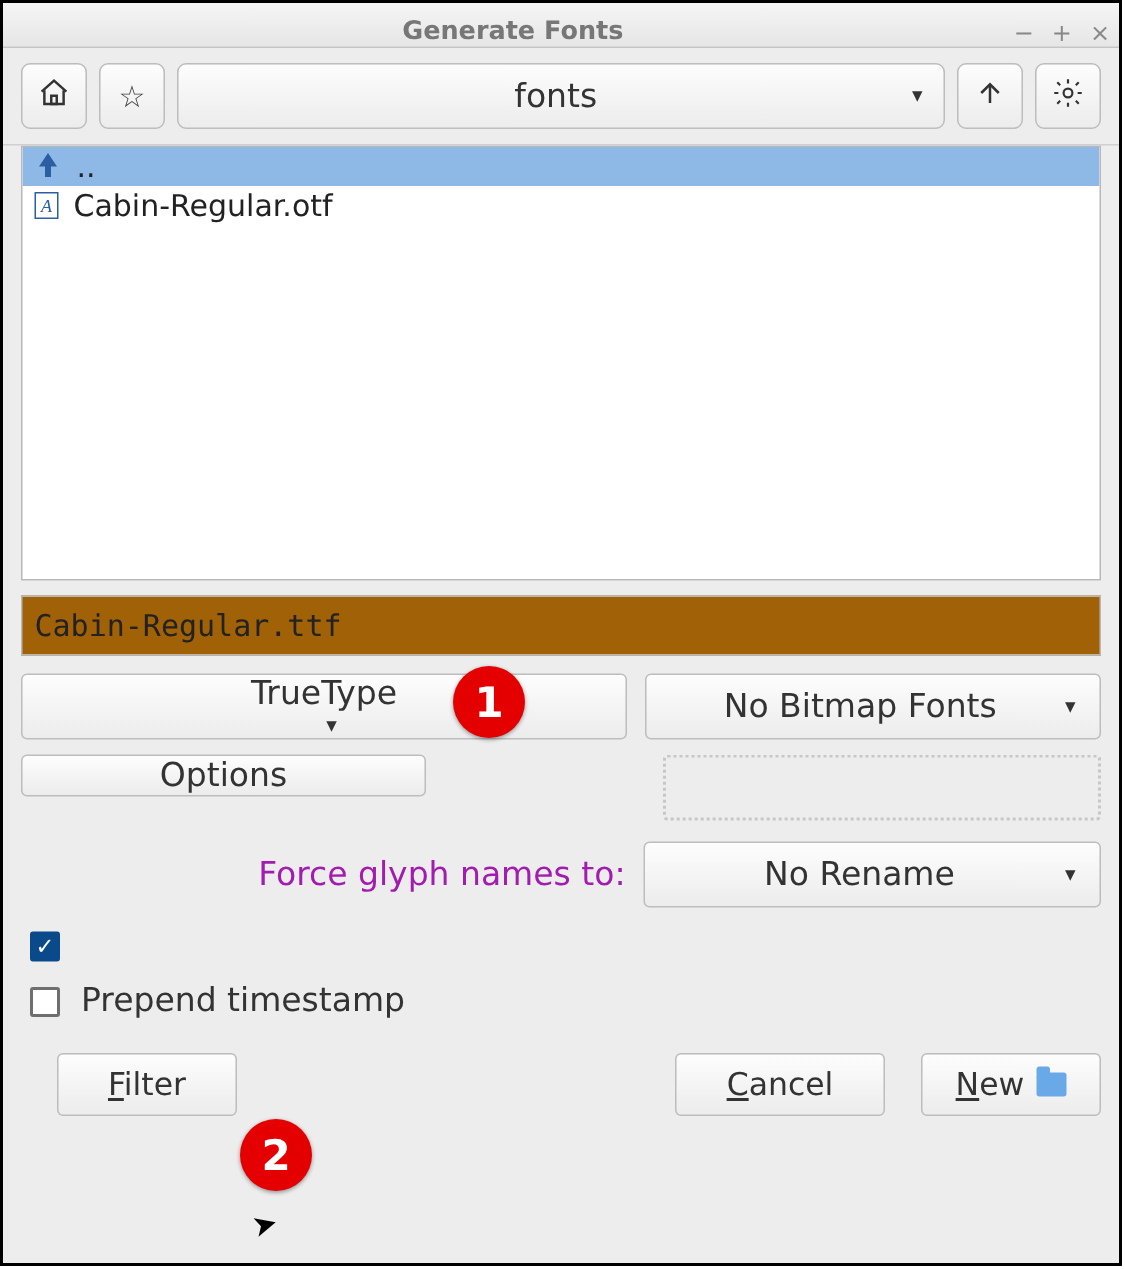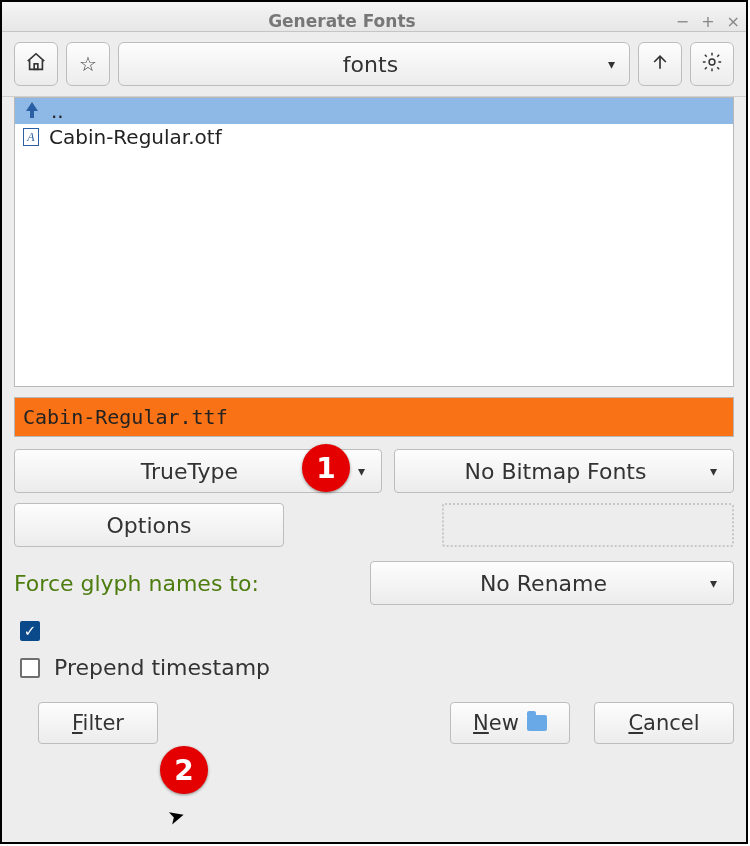--- a/index.html
+++ b/index.html
@@ -139,21 +139,21 @@
     }
 
     
     .filename-row {
       margin: 0 12px 12px 12px;
     }
     .filename-input {
       width: 100%;
       height: 40px;
       border: 1px solid #b8b8b8;
-      background: #f97316;
+      background: #a16207;
       font-family: "DejaVu Sans Mono", "Liberation Mono", monospace;
       font-size: 20px;
       padding: 4px 8px;
       color: #222;
     }
 
     
     .format-row {
       display: flex;
       gap: 12px;
@@ -167,31 +167,31 @@
       display: flex;
       align-items: center;
       padding: 0 16px;
       font-size: 22px;
       color: #333;
       cursor: pointer;
       position: relative;
     }
     .select-btn .label { flex: 1; text-align: center; }
     .select-btn .caret { font-size: 14px; margin-left: 10px; }
-    .left-col { width: 368px; }
+    .left-col { width: 404px; flex-direction: column; }
     .right-col { flex: 1; }
 
     .options-row {
       display: flex;
       gap: 12px;
       margin: 0 12px 14px 12px;
     }
     .options-btn {
       width: 270px;
-      height: 44px;
+      height: 28px;
       border: 1px solid #bdbdbd;
       border-radius: 4px;
       background: linear-gradient(#fdfdfd,#ececec);
       font-size: 22px;
       color: #333;
       display: flex;
       align-items: center;
       justify-content: center;
       cursor: pointer;
     }
@@ -205,25 +205,26 @@
     }
 
     .rename-row {
       display: flex;
       align-items: center;
       gap: 12px;
       margin: 0 12px 16px 12px;
     }
     .rename-label {
       font-size: 22px;
-      color: #4d7c0f;
+      color: #a21caf;
       flex: 1;
+      text-align: right;
     }
     .rename-select {
-      width: 364px;
+      width: 305px;
     }
 
     
     .checks {
       margin: 0 12px 10px 18px;
       display: flex;
       flex-direction: column;
       gap: 14px;
     }
     .check {
@@ -423,27 +424,27 @@
       <span class="checkbox"></span>
       <span>Prepend timestamp</span>
     </label>
   </div>
 
   <div class="bottom-row">
     <div class="btn">
       <span class="underline-first">Filter</span>
     </div>
     <div class="spacer"></div>
+    <div class="btn" style="min-width:140px;">
+      <span class="underline-first">Cancel</span>
+    </div>
     <div class="btn">
       <span class="underline-first">New</span>
       <span class="folder-icon"></span>
     </div>
-    <div class="btn" style="min-width:140px;">
-      <span class="underline-first">Cancel</span>
-    </div>
   </div>
 
   <div class="badge" style="left:300px; top:442px;">1</div>
   <div class="badge" style="left:158px; top:744px;">2</div>
 
   <div class="cursor-arrow">➤</div>
 
 </div>
 
 </body></html>

